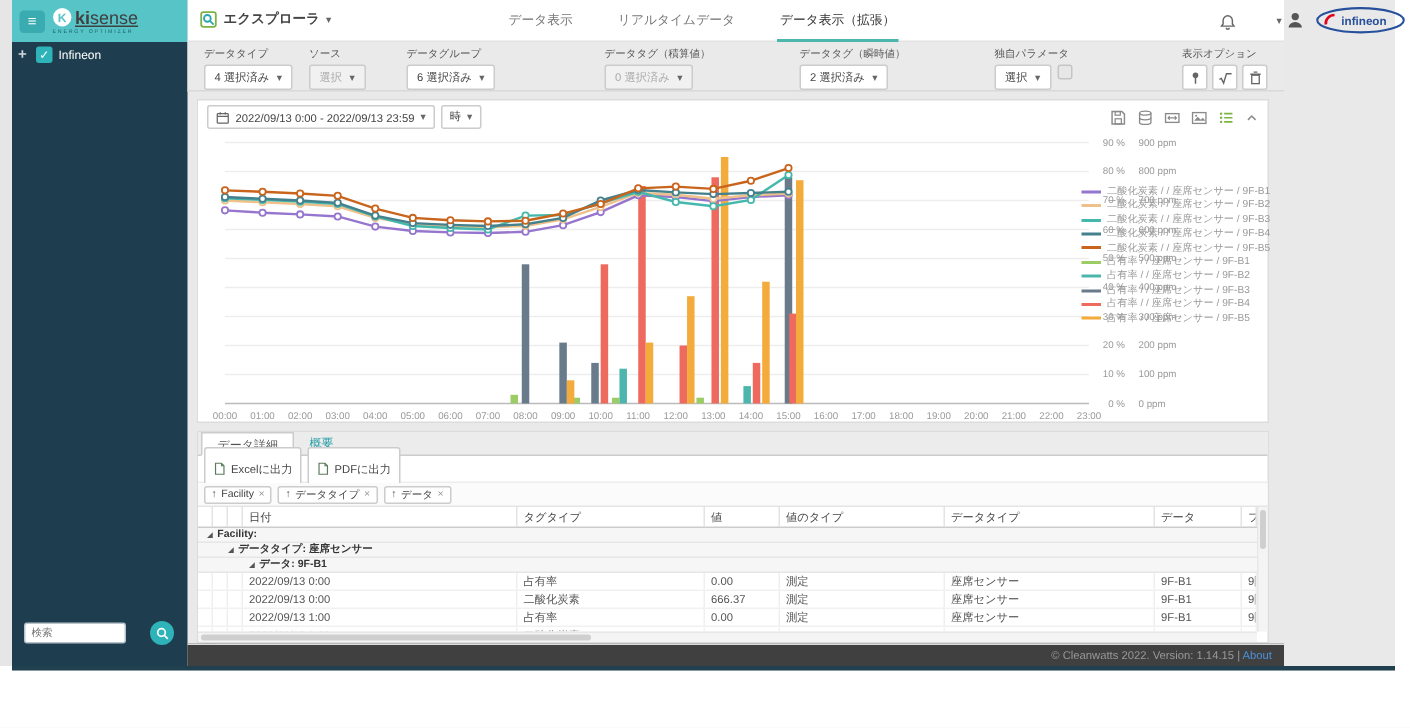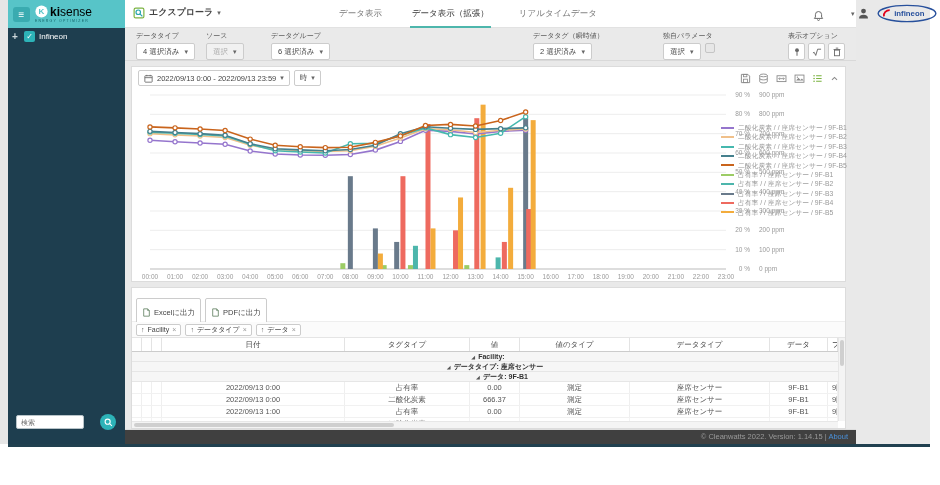--- a/index.html
+++ b/index.html
@@ -5,21 +5,21 @@
   * { box-sizing: border-box; margin: 0; padding: 0; }
   html,body { width: 940px; height: 485px; background:#fff; font-family:"Liberation Sans","DejaVu Sans",sans-serif; overflow:hidden; }
   .left-strip { position:absolute; left:0; top:0; width:8px; height:444px; background:#e6e6e6; }
   .app { position:absolute; left:8px; top:0; width:922px; height:447px; background:#e9e9e9; border-bottom:3px solid #20404f; }
 
   
   .sidebar { position:absolute; left:0; top:0; width:117px; height:444px; background:#1e3e4f; }
   .logo-block { position:absolute; left:0; top:0; width:117px; height:28px; background:#57c4c8; display:flex; align-items:center; padding:0 5px; gap:5px; }
   .hamburger { width:17px; height:15px; background:#3aabb0; border-radius:3px; color:#fff; font-size:10px; line-height:15px; text-align:center; cursor:pointer; }
   .logo-mark { display:flex; align-items:center; gap:2px; }
-  .logo-text { color:#000000; font-size:12px; line-height:10px; }
+  .logo-text { color:#404040; font-size:12px; line-height:10px;text-decoration:underline; }
   .logo-text b { font-weight:bold; }
   .logo-sub { color:#14666b; font-size:3.5px; letter-spacing:1.2px; margin-top:1px; }
   .tree-item { position:absolute; left:4px; top:31px; display:flex; align-items:center; gap:4px; color:#fff; font-size:8px; }
   .tree-plus { color:#cfd8dc; font-size:10px; font-weight:bold; width:8px; }
   .checkbox { width:11px; height:11px; background:#2db3b8; border-radius:2px; color:#fff; font-size:8px; line-height:11px; text-align:center; }
   .side-search { position:absolute; left:8px; bottom:14px; display:flex; align-items:center; gap:16px; }
   .side-search input { width:68px; height:14px; font-size:7px; border:1px solid #b8c4c9; border-radius:2px; padding:0 4px; background:#fff; color:#333; }
   .round-btn { width:16px; height:16px; border-radius:50%; background:#2db3b8; border:none; display:flex; align-items:center; justify-content:center; cursor:pointer; }
 
   
@@ -61,21 +61,21 @@
   .table-panel { position:absolute; left:6px; right:10px; top:287px; height:142px; background:#fff; border:1px solid #dcdcdc; }
   .table-tabs { position:absolute; left:0; top:0; right:0; height:16px; background:#ececec; border-bottom:1px solid #ccc; display:flex; padding-left:2px; }
   .t-tab { font-size:8px; padding:0 10px; line-height:15px; cursor:pointer; color:#2aa0a8; }
   .t-tab.active { background:#fff; border:1px solid #ccc; border-bottom:1px solid #fff; color:#555; margin-bottom:-1px; }
   .export-row { position:absolute; left:0; top:16px; right:0; height:18px; display:flex; align-items:center; gap:4px; padding:0 4px; border-bottom:1px solid #eee; }
   .export-btn { height:14px; background:#fff; border:1px solid #ccc; border-radius:2px; font-size:7.5px; color:#444; padding:14px 5px; display:flex; align-items:center; gap:3px; cursor:pointer; }
   .chips-row { position:absolute; left:0; top:34px; right:0; height:16px; display:flex; align-items:center; gap:4px; padding:0 4px; border-bottom:1px solid #e5e5e5; background:#fbfbfb; }
   .chip { height:12px; background:#fff; border:1px solid #ccc; border-radius:2px; font-size:7px; color:#444; padding:0 4px; display:flex; align-items:center; gap:3px; cursor:grab; }
   .chip .x { color:#999; cursor:pointer; }
   .chip .arr { color:#555; font-size:7px; }
-  .grid { position:absolute; left:0; top:50px; right:7px; bottom:7px; overflow:hidden;text-align:center; }
+  .grid { position:absolute; left:0; top:50px; right:7px; bottom:7px; overflow:hidden; }
   .grid-row { display:grid; grid-template-columns:10px 10px 10px 183px 125px 50px 110px 140px 58px 1fr; }
   .grid-header { border-bottom:1px solid #ccc; }
   .grid-header .cell { font-size:7.5px; color:#444; height:13px; line-height:13px; border-right:1px solid #e3e3e3; padding:0 4px; overflow:hidden; }
   .group-row { font-size:7px; font-weight:bold; color:#333; background:#f6f6f6; border-bottom:1px solid #e6e6e6; height:10px; line-height:10px; }
   .group-row .tri { font-size:5px; color:#555; margin-right:3px; }
   .data-row .cell { font-size:7.5px; color:#555; height:11px; line-height:11px; border-right:1px solid #efefef; padding:0 4px; overflow:hidden; white-space:nowrap; }
   .data-row { border-bottom:1px solid #f1f1f1; }
   .data-row.clipped { height:6px; overflow:hidden; opacity:.75; }
   .vscroll { position:absolute; right:0; top:50px; bottom:7px; width:7px; background:#f4f4f4; border-left:1px solid #e7e7e7; }
   .vscroll .thumb { position:absolute; left:1px; right:1px; top:2px; height:26px; background:#cfcfcf; border-radius:3px; }
@@ -133,22 +133,22 @@
         <svg width="12" height="12" viewBox="0 0 16 16">
             <rect x="1.5" y="1.5" width="13" height="13" rx="2" fill="none" stroke="#7cb342" stroke-width="1.6"></rect>
             <circle cx="7" cy="7" r="3" fill="none" stroke="#2aa7ad" stroke-width="1.6"></circle>
             <line x1="9.5" y1="9.5" x2="12.5" y2="12.5" stroke="#2aa7ad" stroke-width="1.6"></line>
           </svg>
         <span>エクスプローラ</span>
         <span class="caret">▾</span>
       </div>
       <nav class="topbar-tabs" id="top-tabs">
           <div class="top-tab">データ表示</div>
+          <div class="top-tab">リアルタイムデータ</div>
           <div class="top-tab active">データ表示（拡張）</div>
-          <div class="top-tab">リアルタイムデータ</div>
         </nav>
       <span class="bell">
         <svg width="11" height="12" viewBox="0 0 16 16">
             <path d="M8 1.5a4.5 4.5 0 0 0-4.5 4.5v3.5L2 11.5h12L12.5 9.5V6A4.5 4.5 0 0 0 8 1.5z" fill="none" stroke="#666" stroke-width="1.4"></path>
             <path d="M6.5 13a1.5 1.5 0 0 0 3 0" fill="none" stroke="#666" stroke-width="1.4"></path>
           </svg>
       </span>
       <span class="user-box">
         <span class="caret">▾</span>
         <svg width="13" height="13" viewBox="0 0 16 16">
@@ -182,20 +182,29 @@
               <span>選択</span>
               <span class="caret">▾</span>
             </button>
           </div>
         </div>
         <div class="filter-group" style="left: 146px;">
           <div class="filter-label">データグループ</div>
           <div class="filter-row">
             <button class="select-btn">
               <span>6 選択済み</span>
+              <span class="caret">▾</span>
+            </button>
+          </div>
+        </div>
+        <div class="filter-group" style="left: 278px;">
+          <div class="filter-label">データタグ（積算値）</div>
+          <div class="filter-row">
+            <button class="select-btn disabled">
+              <span>0 選択済み</span>
               <span class="caret">▾</span>
             </button>
           </div>
         </div>
         <div class="filter-group" style="left: 408px;">
           <div class="filter-label">データタグ（瞬時値）</div>
           <div class="filter-row">
             <button class="select-btn">
               <span>2 選択済み</span>
               <span class="caret">▾</span>
@@ -501,20 +510,24 @@
             <span>占有率 / / 座席センサー / 9F-B4</span>
           </div>
           <div class="legend-item">
             <span class="swatch" style="background: rgb(243, 172, 60);"></span>
             <span>占有率 / / 座席センサー / 9F-B5</span>
           </div>
         </div>
     </section>
 
     <section class="table-panel">
+      <div class="table-tabs" id="table-tabs">
+          <div class="t-tab active">データ詳細</div>
+          <div class="t-tab">概要</div>
+        </div>
       <div class="export-row" id="export-row">
           <button class="export-btn">
             <svg width="9" height="9" viewBox="0 0 16 16">
               <path d="M3 1.5h7L13 4.5V14.5H3z" fill="none" stroke="#5a7a5a" stroke-width="1.4"></path>
               <path d="M10 1.5V4.5H13" fill="none" stroke="#5a7a5a" stroke-width="1.2"></path>
             </svg>
             <span>Excelに出力</span>
           </button>
           <button class="export-btn">
             <svg width="9" height="9" viewBox="0 0 16 16">

